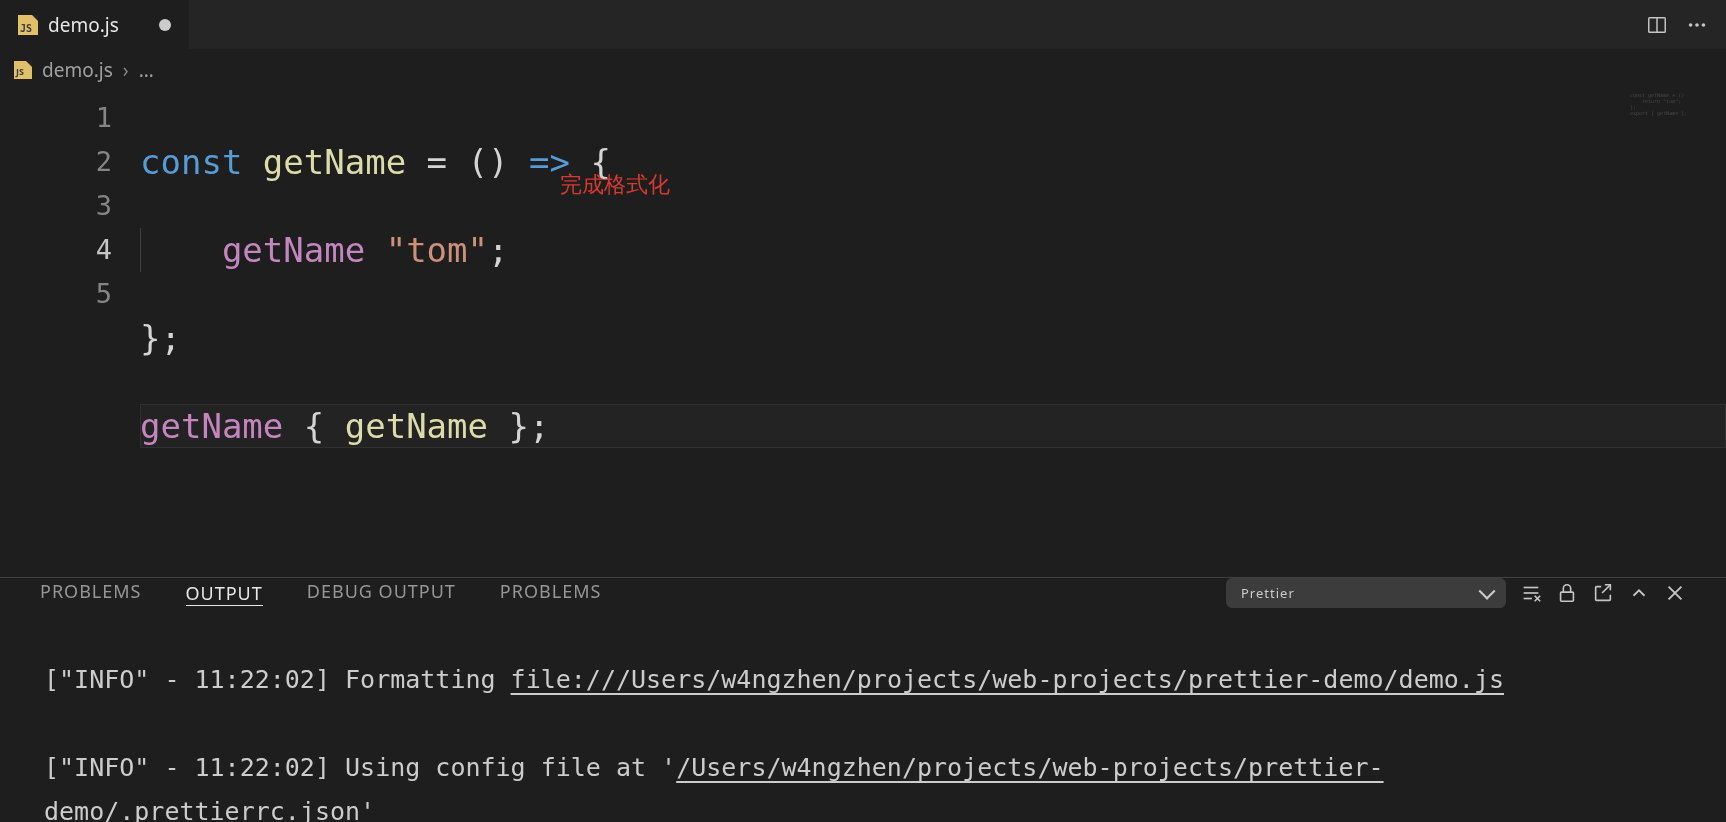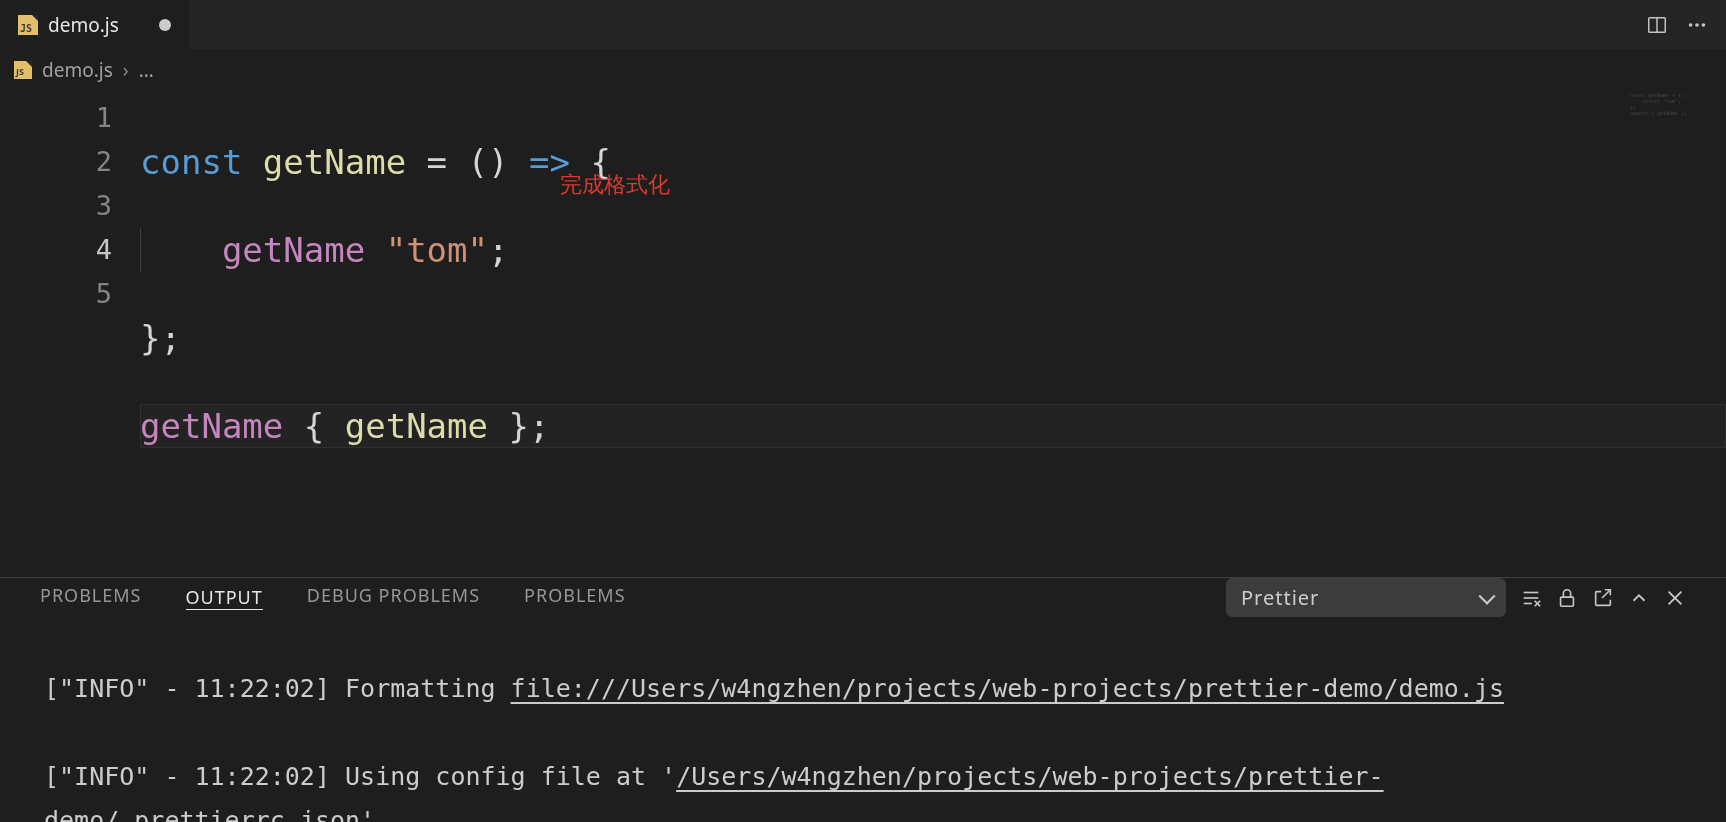--- a/index.html
+++ b/index.html
@@ -124,21 +124,21 @@
   }
   .panel-tab.active{ color:#e7e7e7; border-bottom:1px solid #e7e7e7; padding-bottom:0;}
   .panel-tab{cursor:pointer; padding-bottom:5px;}
   .panel-actions{ margin-left:auto; display:flex; align-items:center; gap:14px;}
   .panel-select{
     background:#3c3c3c;
     border:1px solid #3c3c3c;
     border-radius:6px;
     color:#cccccc;
     padding:5px 36px 5px 14px;
-    font-size:20px;
+    font-size:13px;
     min-width:280px;
     position:relative;
     font-family:system-ui,-apple-system,sans-serif;
   }
   .panel-select::after{
     content:""; position:absolute; right:12px; top:50%;
     width:10px;height:10px;border-right:2px solid #ccc;border-bottom:2px solid #ccc;
     transform:translateY(-65%) rotate(45deg);
   }
   .panel-icon{ width:22px;height:22px; color:#c5c5c5; display:flex;align-items:center;justify-content:center;}
@@ -211,21 +211,21 @@
   <div class="minimap">const getName = ()
     return "tom";
 };
 export { getName };</div>
 </div>
 
 <div class="panel">
   <div class="panel-tabs">
     <span class="panel-tab">PROBLEMS</span>
     <span class="panel-tab active">OUTPUT</span>
-    <span class="panel-tab">DEBUG PROBLEMS</span>
+    <span class="panel-tab">DEBUG OUTPUT</span>
     <span class="panel-tab">PROBLEMS</span>
 
     <div class="panel-actions">
       <div class="panel-select">
         <span>Prettier</span>
       </div>
       <span class="panel-icon">
         <svg viewBox="0 0 24 24" fill="none" stroke="currentColor" stroke-width="1.8">
           <line x1="4" y1="6" x2="20" y2="6"></line>
             <line x1="4" y1="12" x2="20" y2="12"></line>

